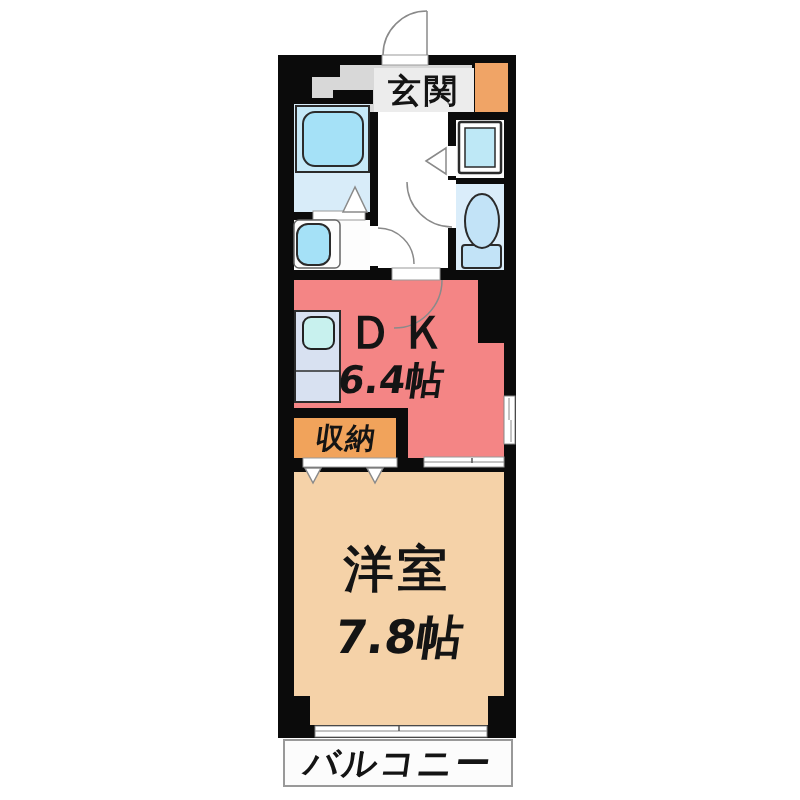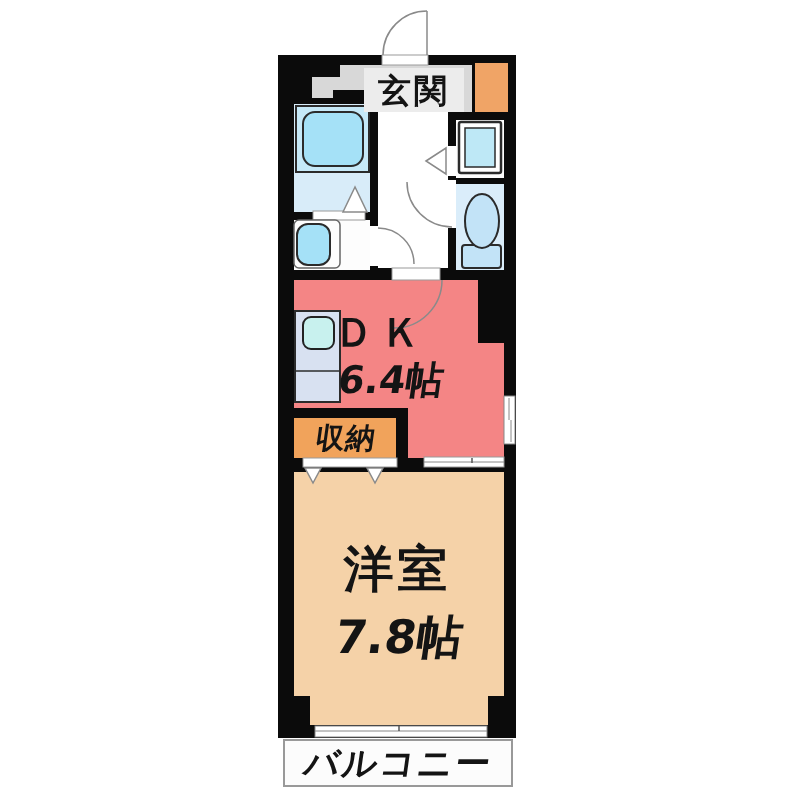--- a/index.html
+++ b/index.html
@@ -2,21 +2,21 @@
 <html><head>
 <meta charset="utf-8">
 <style>
   html,body{margin:0;padding:0;background:#ffffff;}
   .canvas{position:relative;width:800px;height:800px;background:#ffffff;overflow:hidden;
           font-family:"DejaVu Sans","Liberation Sans",sans-serif;}
   .abs{position:absolute;}
   .plan-walls{left:278px;top:55px;width:238px;height:683px;background:#0b0b0b;}
   
   .genkan{left:340px;top:65px;width:132px;height:47px;background:#d8d8d8;}
-  .genkan-panel{left:364px;top:68px;width:100px;height:44px;background:#ececec;
+  .genkan-panel{left:374px;top:68px;width:100px;height:44px;background:#ececec;
                 display:flex;align-items:center;justify-content:center;}
   .niche{left:312px;top:77px;width:28px;height:21px;background:#d8d8d8;}
   .bathwall{left:333px;top:90px;width:40px;height:14px;background:#0b0b0b;}
   .shoe{left:475px;top:63px;width:33px;height:49px;background:#f0a466;}
   .bath{left:294px;top:104px;width:76px;height:108px;background:#d8ecf9;}
   .washroom{left:294px;top:220px;width:76px;height:50px;background:#fdfdfd;}
   .hall{left:378px;top:112px;width:70px;height:156px;background:#ffffff;}
   .laundry{left:456px;top:120px;width:48px;height:58px;background:#fdfdfd;}
   .toilet-room{left:456px;top:184px;width:48px;height:86px;background:#daedfa;}
   .dk{left:294px;top:280px;width:210px;height:178px;background:#f48585;}
@@ -28,21 +28,21 @@
   .corner-l{left:294px;top:696px;width:16px;height:29px;background:#0b0b0b;}
   .corner-r{left:488px;top:696px;width:16px;height:29px;background:#0b0b0b;}
   .balcony{left:283px;top:739px;width:230px;height:48px;background:#fcfcfc;
            border:2px solid #999;box-sizing:border-box;
            display:flex;align-items:center;justify-content:center;}
   .overlay{left:0;top:0;width:800px;height:800px;pointer-events:none;}
   
   .lbl{color:#141414;font-weight:900;display:flex;align-items:center;justify-content:center;
        white-space:nowrap;line-height:1;}
   .lbl-genkan{font-size:33px;letter-spacing:3px;}
-  .lbl-dk{left:316px;top:308px;width:130px;height:48px;font-size:40px;letter-spacing:7px;}
+  .lbl-dk{left:336px;top:308px;width:130px;height:48px;font-size:46px;letter-spacing:7px;}
   .lbl-dksize{left:316px;top:357px;width:150px;height:46px;font-size:38px;transform:skewX(-8deg);}
   .lbl-storage{left:296px;top:419px;width:100px;height:38px;font-size:29px;letter-spacing:1px;transform:skewX(-8deg);}
   .lbl-yoshitsu{left:294px;top:541px;width:207px;height:56px;font-size:50px;letter-spacing:4px;}
   .lbl-ysize{left:294px;top:610px;width:210px;height:54px;font-size:46px;transform:skewX(-8deg);}
   .lbl-balcony{font-size:35px;letter-spacing:2px;transform:skewX(-8deg);}
 </style>
 </head>
 <body>
 
 <div class="canvas">

